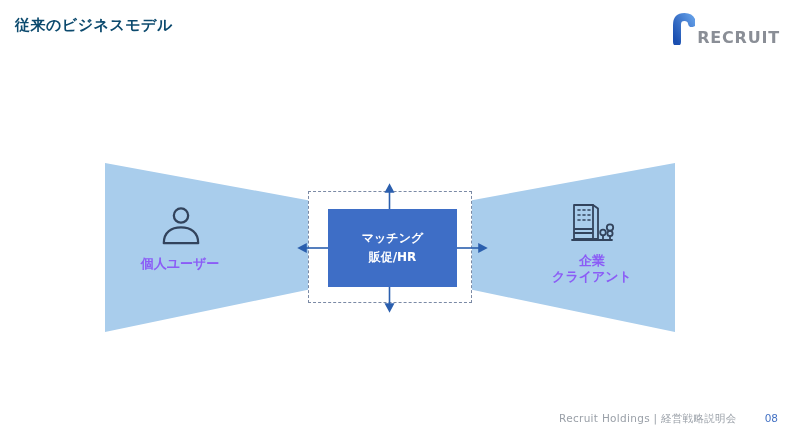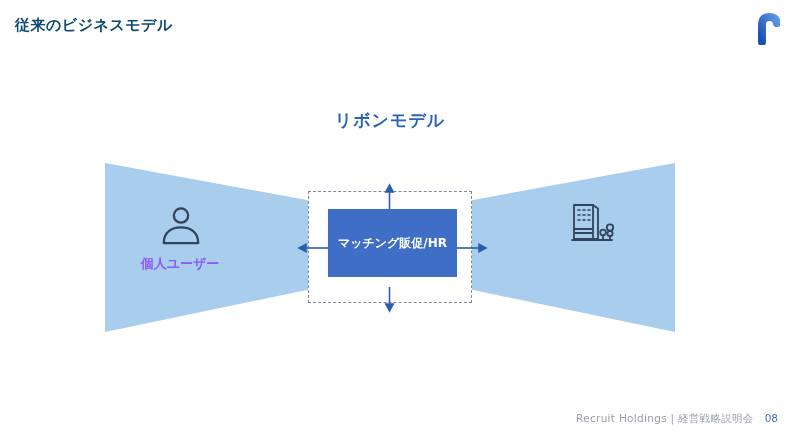--- a/index.html
+++ b/index.html
@@ -43,42 +43,42 @@
   }
   
   .dashed-box{
     position:absolute;left:308px;top:191px;width:164px;height:112px;
     border:1.5px dashed #7b8aa5;
     box-sizing:border-box;
     background:transparent;
   }
   
   .center-box{
-    position:absolute;left:328px;top:209px;width:129px;height:68px;
+    position:absolute;left:328px;top:209px;width:129px;height:78px;
     background:#3e6ec6;
-    display:flex;flex-direction:row;align-items:center;justify-content:center;
+    display:flex;flex-direction:column;align-items:center;justify-content:center;
     color:#ffffff;font-size:12px;font-weight:700;line-height:1.55;
     text-align:center;
   }
   
   .arrow-layer{position:absolute;left:0;top:0;width:800px;height:441px;pointer-events:none;}
   
   .side-icon{position:absolute;}
   .person-icon-box{left:158px;top:206px;}
   .building-icon-box{left:564px;top:202px;}
   .side-label{
     position:absolute;text-align:center;
     font-size:13px;font-weight:700;color:#8b5cf6;line-height:1.2;
   }
   .left-label{left:110px;top:256px;width:140px;}
   .right-label{left:522px;top:253px;width:140px;}
   
   .footer{
     position:absolute;right:22px;top:412px;
-    display:flex;align-items:baseline;gap:11px;
+    display:flex;align-items:baseline;gap:28px;
     font-size:10.5px;
   }
   .footer-text{color:#9aa0a8;letter-spacing:0.3px;}
   .page-number{color:#4472c4;font-weight:400;}
 </style>
 </head>
 <body>
 
 <div class="slide">
 
@@ -89,23 +89,23 @@
       <svg width="24" height="34" viewBox="0 0 24 34">
         <defs>
           <linearGradient id="lg" x1="0" y1="1" x2="1" y2="0">
             <stop offset="0" stop-color="#1b4fb0"></stop>
             <stop offset="1" stop-color="#5f9ae4"></stop>
           </linearGradient>
         </defs>
         <path d="M6 31 V14 Q6 6 13.5 6 Q20 6 21 12" fill="none" stroke="url(#lg)" stroke-width="8" stroke-linecap="round"></path>
       </svg>
     </span>
+    <span class="logo-text">RECRUIT</span>
   </div>
 
-  <div class="diagram-title">リボンモデル</div>
 
   <div class="ribbon-left"></div>
   <div class="ribbon-right"></div>
 
   <div class="dashed-box"></div>
 
   <div class="center-box">
     <span>マッチング</span>
     <span>販促/HR</span>
   </div>
@@ -164,19 +164,23 @@
 
         <circle cx="39" cy="30.5" r="2.8"></circle>
         <line x1="39" y1="33.5" x2="39" y2="38"></line>
 
         <circle cx="46" cy="25.5" r="3.2"></circle>
         <circle cx="46" cy="31.5" r="2.6"></circle>
         <line x1="46" y1="34" x2="46" y2="38"></line>
       </g>
     </svg>
   </div>
+  <div class="side-label right-label">
+    <div>企業</div>
+    <div>クライアント</div>
+  </div>
 
   <div class="footer">
     <span class="footer-text">Recruit Holdings | 経営戦略説明会</span>
     <span class="page-number">08</span>
   </div>
 
 </div>
 
 </body></html>

